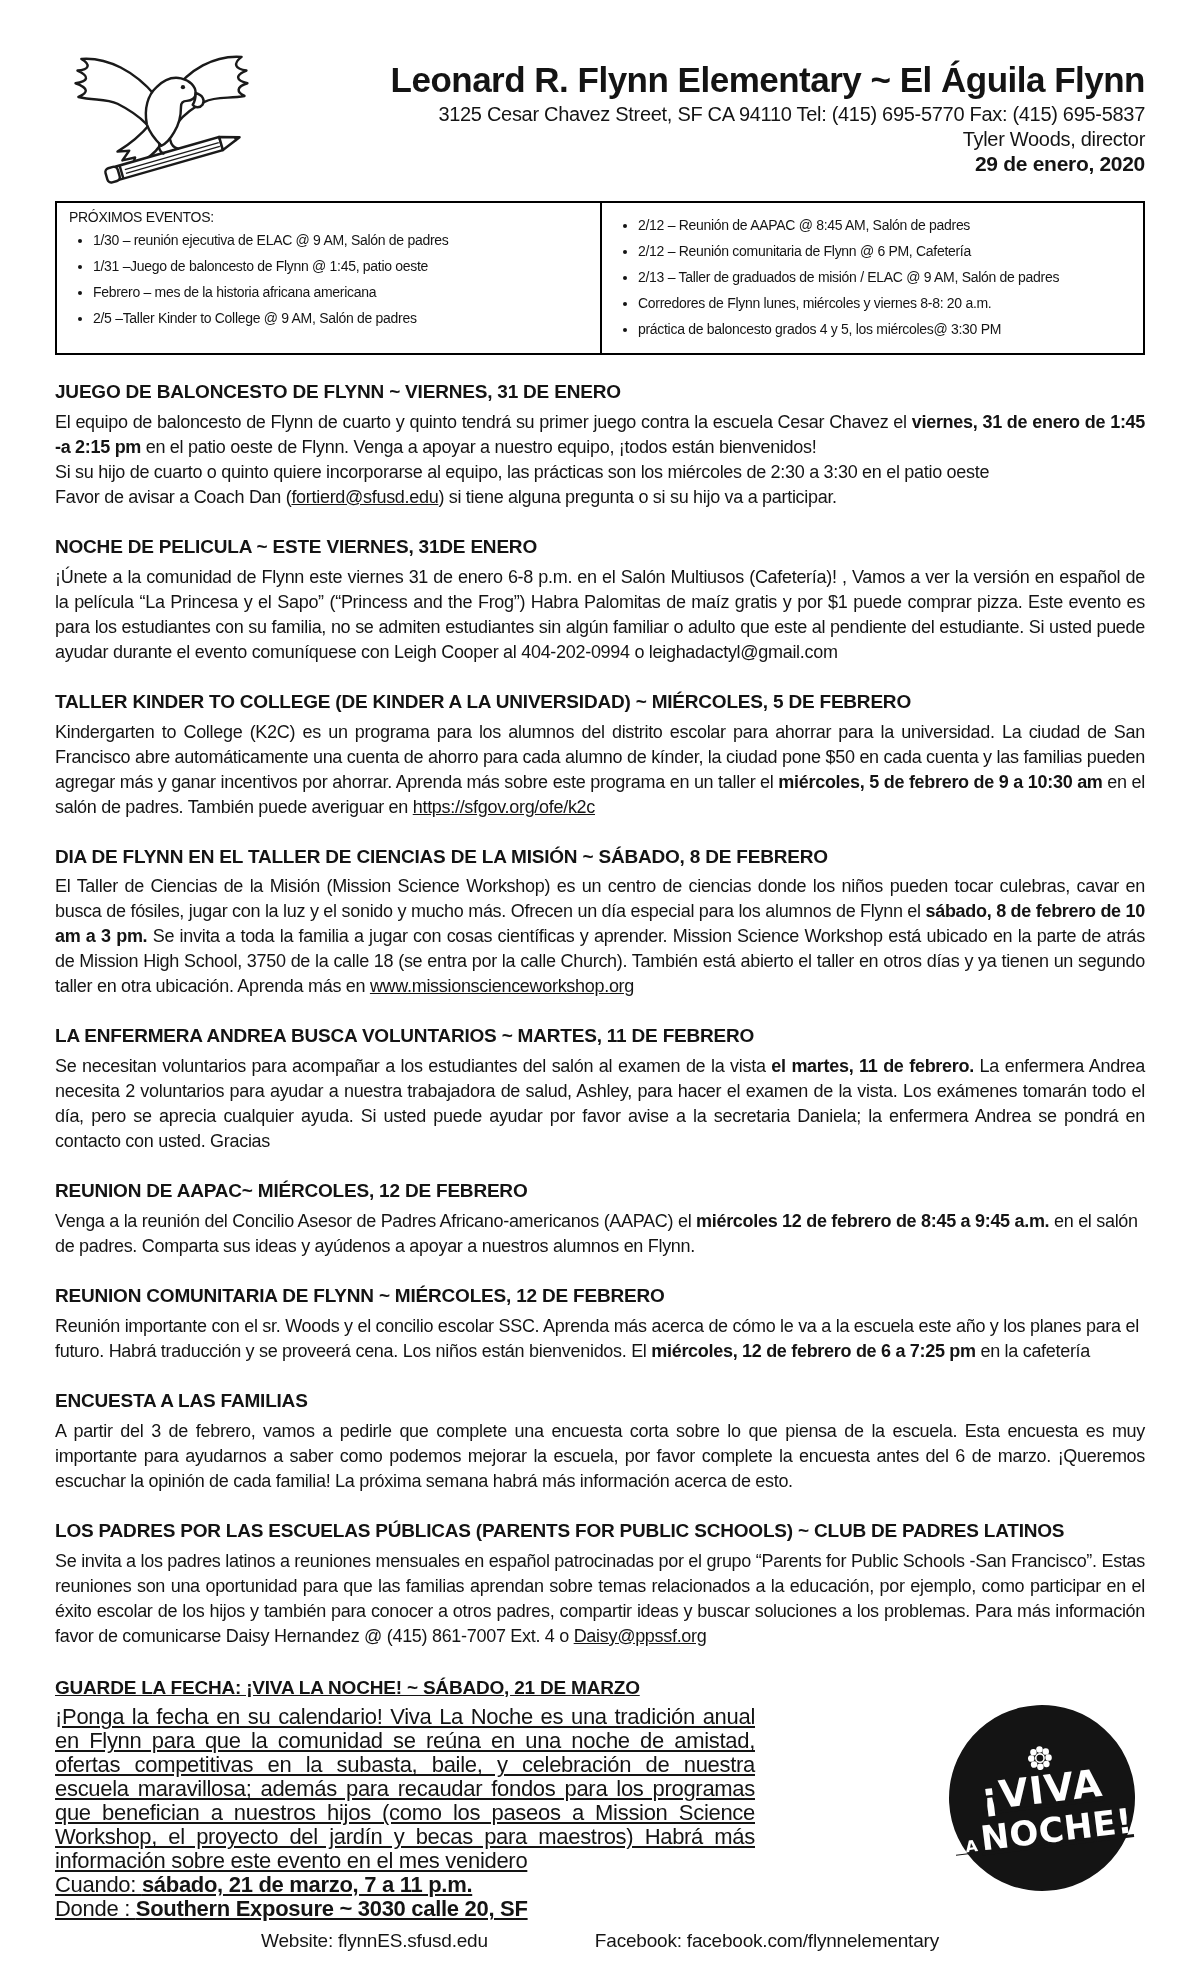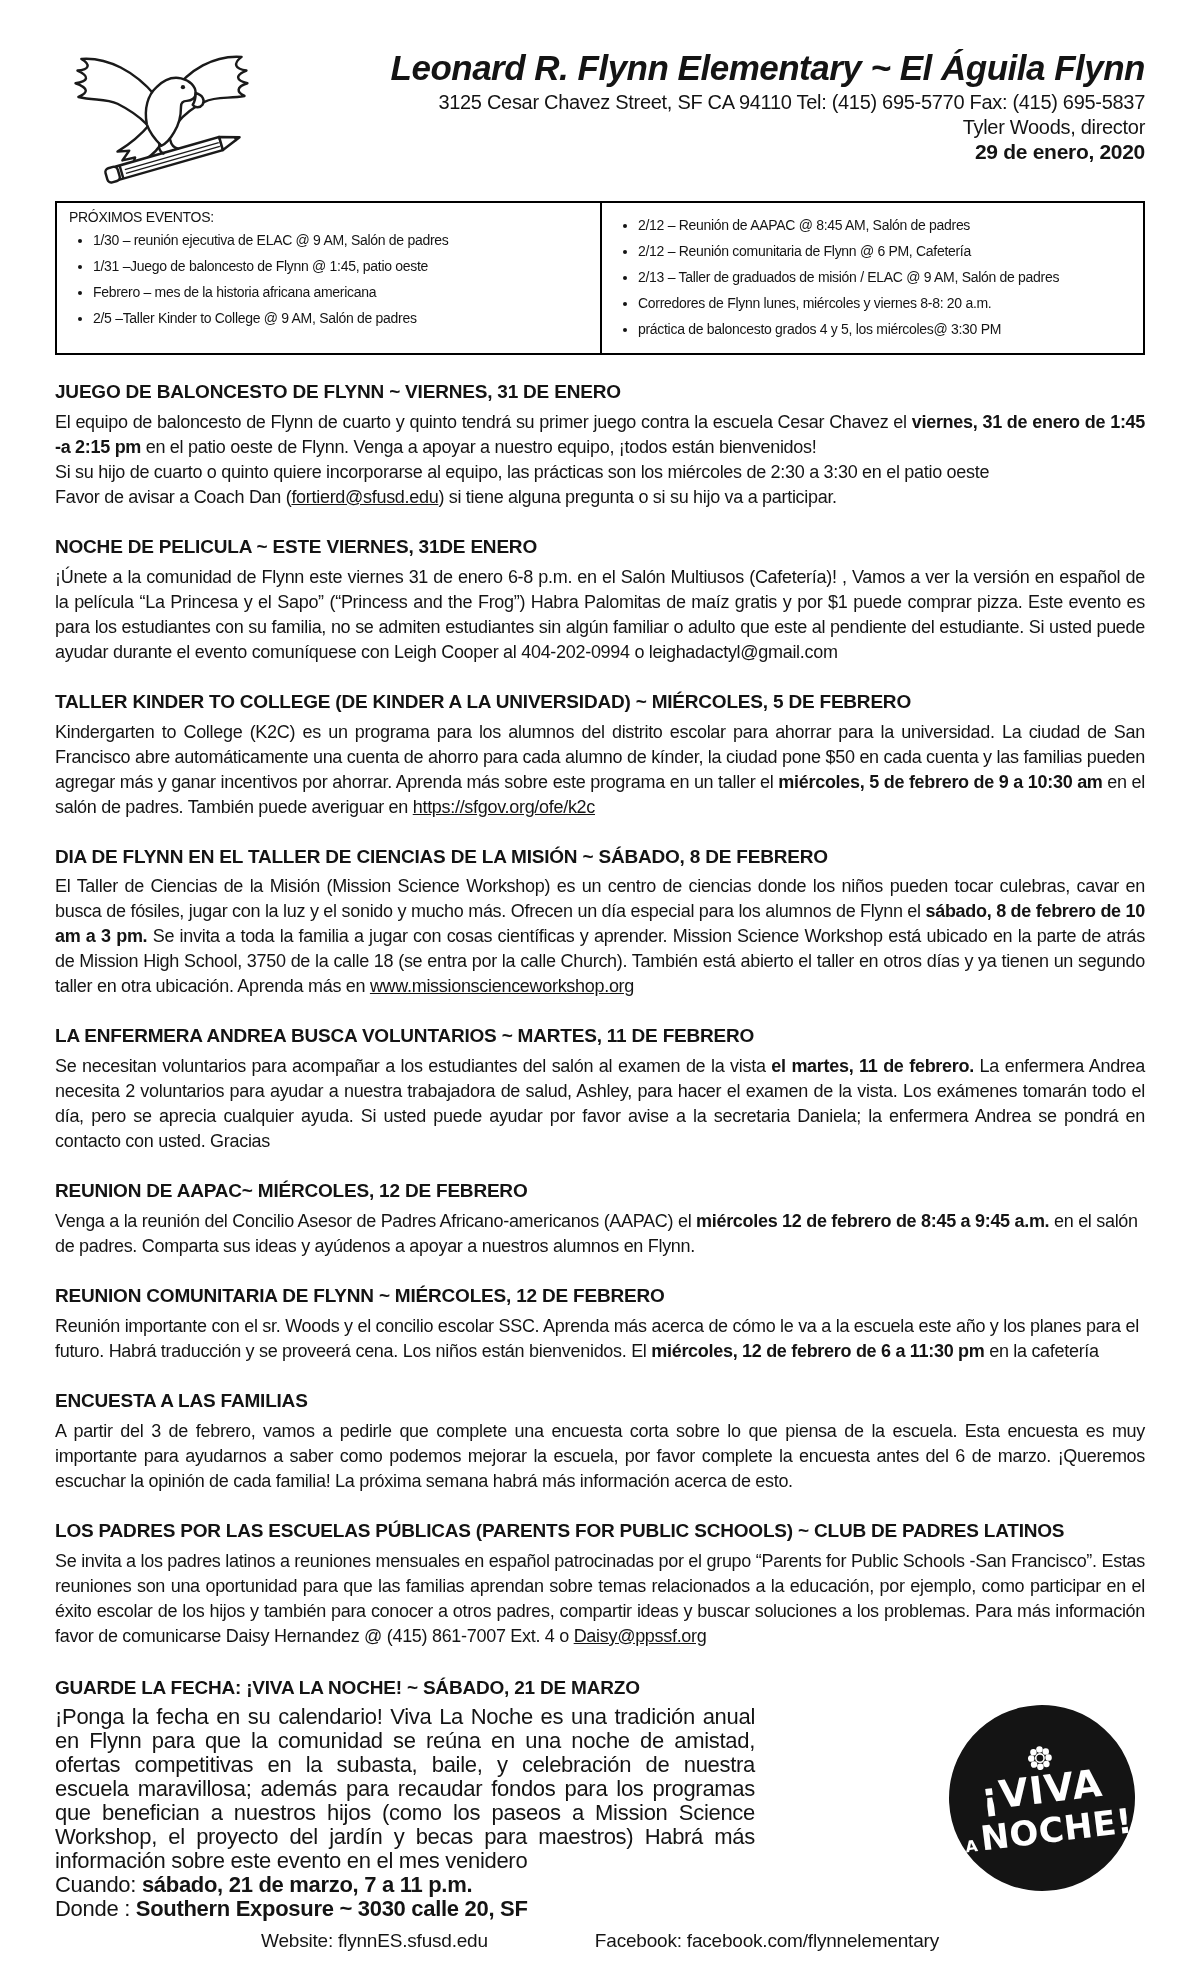--- a/index.html
+++ b/index.html
@@ -12,26 +12,25 @@
     background:#ffffff;
     color:#141414;
     font-family:"Liberation Sans", sans-serif;
   }
 
   
   .header { display:flex; align-items:flex-start; }
   .logo { flex:0 0 215px; }
   .header-text { flex:1; text-align:right; padding-top:2px; }
   .school-title {
-    margin:6px 0 4px 0;
+    margin:18px 0 4px 0;
     font-size:35px;
     font-weight:bold;
     letter-spacing:-0.5px;
     line-height:1.05;
-    font-style:italic;
   }
   .addr-line { font-size:20px; letter-spacing:-0.3px; margin-bottom:2px; }
   .director-line { font-size:20px; letter-spacing:-0.3px; }
   .date-line { font-size:21px; font-weight:bold; letter-spacing:-0.3px; margin-top:1px; }
 
   
   .events-box {
     display:flex;
     border:2px solid #000;
     margin-top:8px;
@@ -56,21 +55,21 @@
   .article p, .save-date p {
     margin:0;
     font-size:18px;
     line-height:25px;
     letter-spacing:-0.3px;
   }
   .justify { text-align:justify; }
   a.doc-link { color:inherit; text-decoration:underline; cursor:pointer; }
 
   
-  .save-date { margin-top:28px; }
+  .save-date { margin-top:28px;text-decoration:underline; }
   .save-date-flex { display:flex; align-items:flex-start; }
   .save-date-text { width:700px; }
   .save-date-text p { font-size:22px; line-height:24px; }
   .badge-wrap { margin-left:auto; padding-right:10px; }
   .badge {
     width:186px; height:186px;
     border-radius:50%;
     background:#141414;
     color:#fff;
     display:flex; flex-direction:column;
@@ -182,21 +181,21 @@
       <section class="article">
         <h2>LA ENFERMERA ANDREA BUSCA VOLUNTARIOS ~ MARTES, 11 DE FEBRERO</h2>
         <p class="justify"><span>Se necesitan voluntarios para acompañar a los estudiantes del salón al examen de la vista </span><span style="font-weight: bold;">el martes, 11 de febrero.</span><span> La enfermera Andrea necesita 2 voluntarios para ayudar a nuestra trabajadora de salud, Ashley, para hacer el examen de la vista. Los exámenes tomarán todo el día, pero se aprecia cualquier ayuda. Si usted puede ayudar por favor avise a la secretaria Daniela; la enfermera Andrea se pondrá en contacto con usted. Gracias</span></p>
       </section>
       <section class="article">
         <h2>REUNION DE AAPAC~ MIÉRCOLES, 12 DE FEBRERO</h2>
         <p><span>Venga a la reunión del Concilio Asesor de Padres Africano-americanos (AAPAC) el </span><span style="font-weight: bold;">miércoles 12 de febrero de 8:45 a 9:45 a.m.</span><span> en el salón de padres. Comparta sus ideas y ayúdenos a apoyar a nuestros alumnos en Flynn.</span></p>
       </section>
       <section class="article">
         <h2>REUNION COMUNITARIA DE FLYNN ~ MIÉRCOLES, 12 DE FEBRERO</h2>
-        <p><span>Reunión importante con el sr. Woods y el concilio escolar SSC. Aprenda más acerca de cómo le va a la escuela este año y los planes para el futuro. Habrá traducción y se proveerá cena. Los niños están bienvenidos. El </span><span style="font-weight: bold;">miércoles, 12 de febrero de 6 a 11:30 pm</span><span> en la cafetería</span></p>
+        <p><span>Reunión importante con el sr. Woods y el concilio escolar SSC. Aprenda más acerca de cómo le va a la escuela este año y los planes para el futuro. Habrá traducción y se proveerá cena. Los niños están bienvenidos. El </span><span style="font-weight: bold;">miércoles, 12 de febrero de 6 a 7:25 pm</span><span> en la cafetería</span></p>
       </section>
       <section class="article">
         <h2>ENCUESTA A LAS FAMILIAS</h2>
         <p class="justify"><span>A partir del 3 de febrero, vamos a pedirle que complete una encuesta corta sobre lo que piensa de la escuela. Esta encuesta es muy importante para ayudarnos a saber como podemos mejorar la escuela, por favor complete la encuesta antes del 6 de marzo. ¡Queremos escuchar la opinión de cada familia! La próxima semana habrá más información acerca de esto.</span></p>
       </section>
       <section class="article">
         <h2>LOS PADRES POR LAS ESCUELAS PÚBLICAS (PARENTS FOR PUBLIC SCHOOLS) ~ CLUB DE PADRES LATINOS</h2>
         <p class="justify"><span>Se invita a los padres latinos a reuniones mensuales en español patrocinadas por el grupo “Parents for Public Schools -San Francisco”. Estas reuniones son una oportunidad para que las familias aprendan sobre temas relacionados a la educación, por ejemplo, como participar en el éxito escolar de los hijos y también para conocer a otros padres, compartir ideas y buscar soluciones a los problemas. Para más información favor de comunicarse Daisy Hernandez @ (415) 861-7007 Ext. 4 o </span><a class="doc-link" href="#">Daisy@ppssf.org</a></p>
       </section>
     </main>

